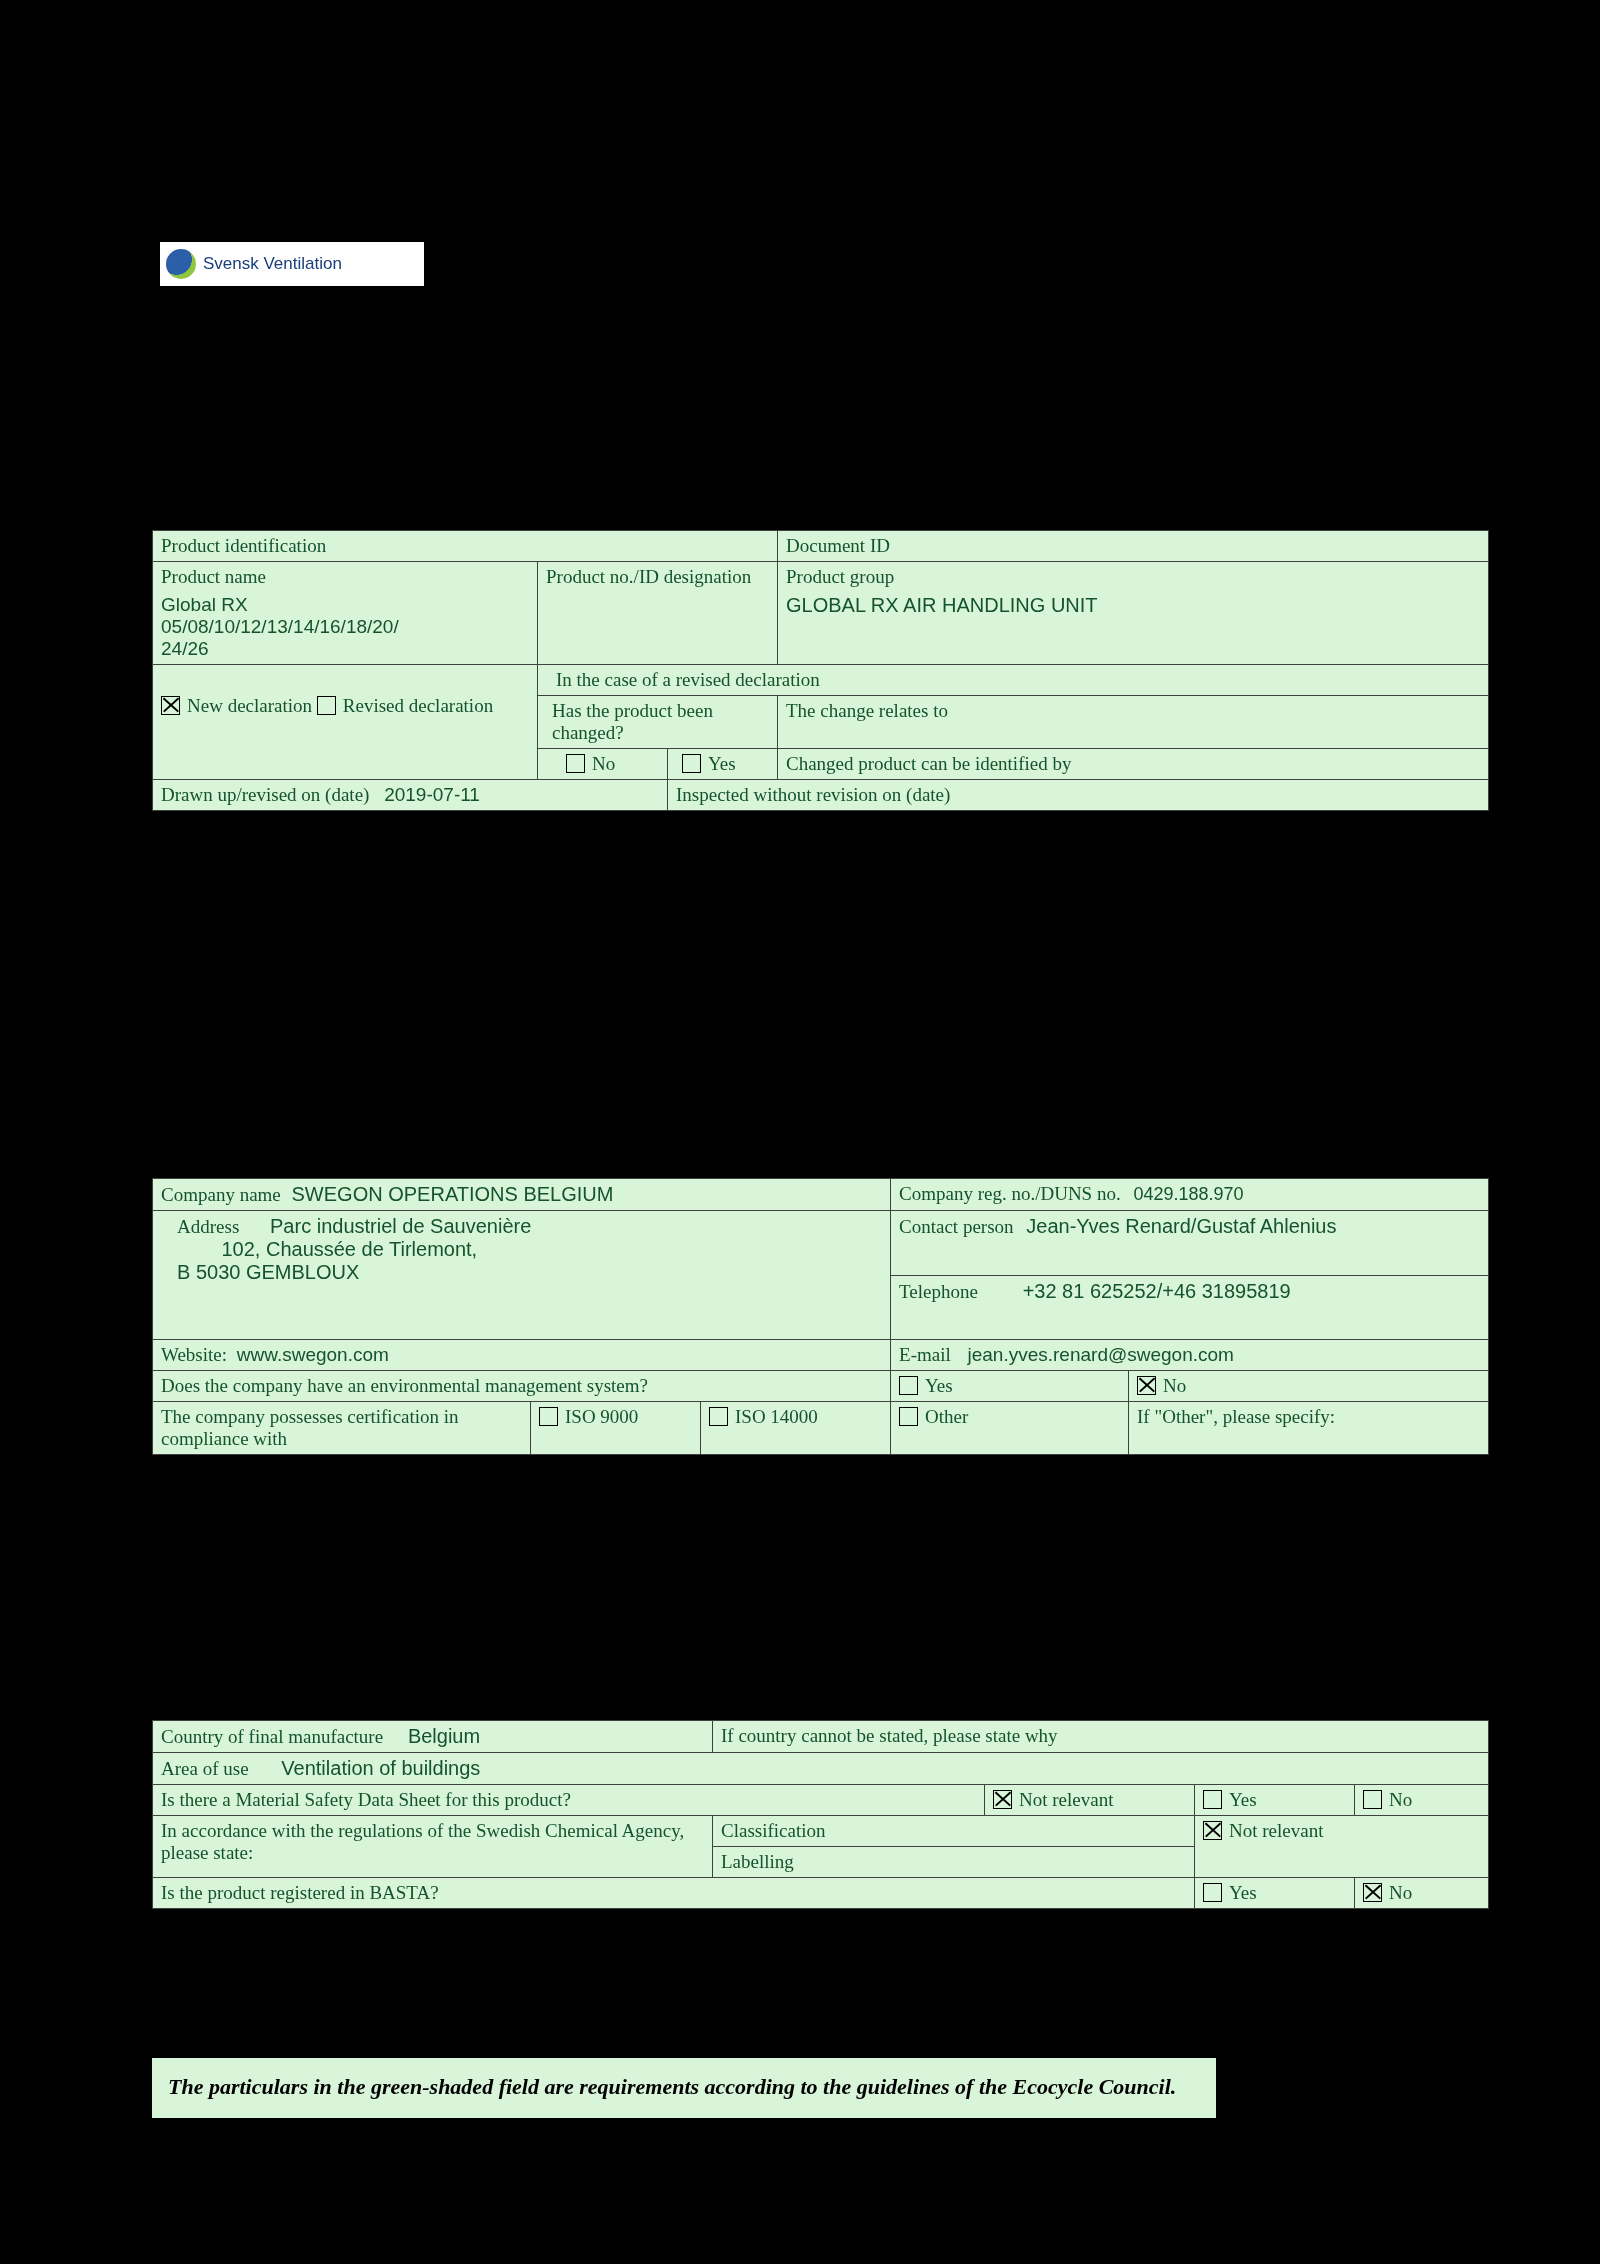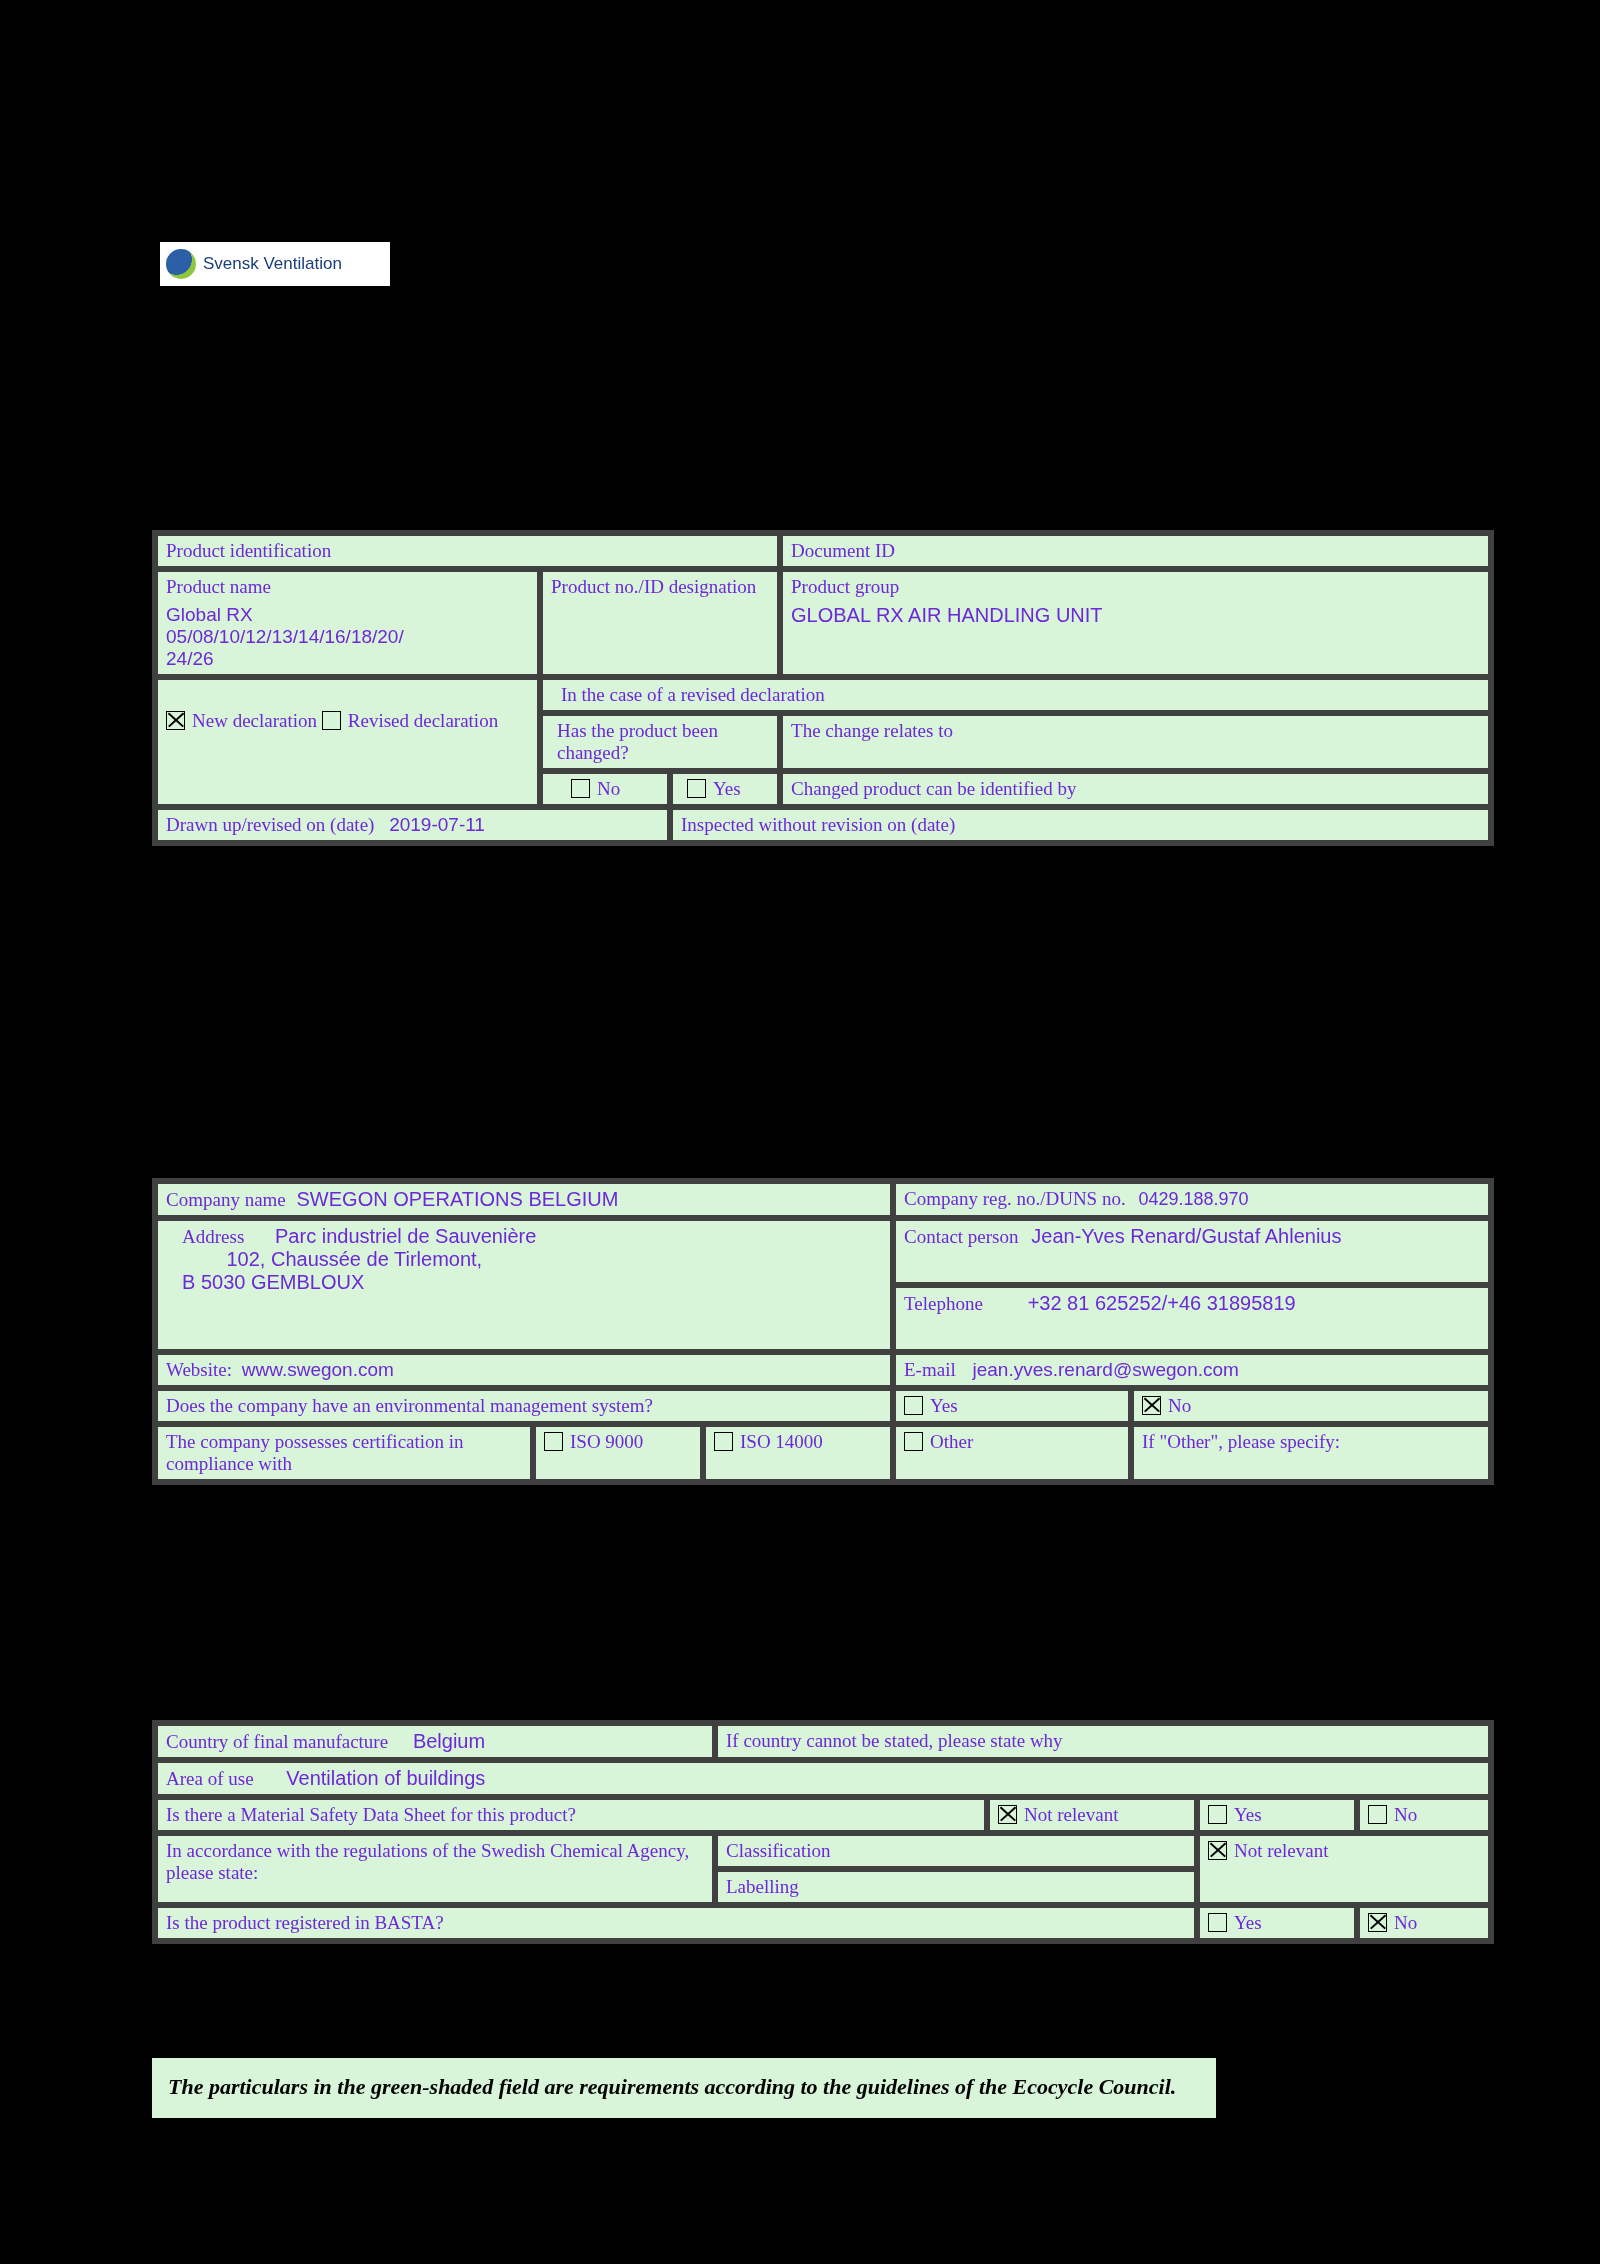--- a/index.html
+++ b/index.html
@@ -48,21 +48,21 @@
     height: 30px;
     background: #7ac143;
     border-radius: 0 100% 0 100%;
     transform: rotate(12deg);
   }
 
   .sv-logo {
     position: absolute;
     left: 160px;
     top: 242px;
-    width: 230px;
+    width: 264px;
     height: 44px;
     background: #ffffff;
     display: flex;
     align-items: center;
     padding-left: 6px;
     box-sizing: border-box;
   }
   .sv-mark {
     width: 30px;
     height: 30px;
@@ -79,25 +79,25 @@
   }
 
   
   .tbl {
     position: absolute;
     border-collapse: collapse;
     background: #d9f5d9;
     table-layout: fixed;
   }
   .tbl td, .tbl th {
-    border: 6px solid #404040;
+    border: 1px solid #404040;
     background: #d9f5d9;
     font-family: "Liberation Serif", serif;
     font-size: 19px;
-    color: #6d28d9;
+    color: #14532d;
     padding: 4px 8px;
     vertical-align: top;
     text-align: left;
     font-weight: normal;
   }
   .sans {
     font-family: "Liberation Sans", sans-serif;
   }
 
   .hdr-bold {

